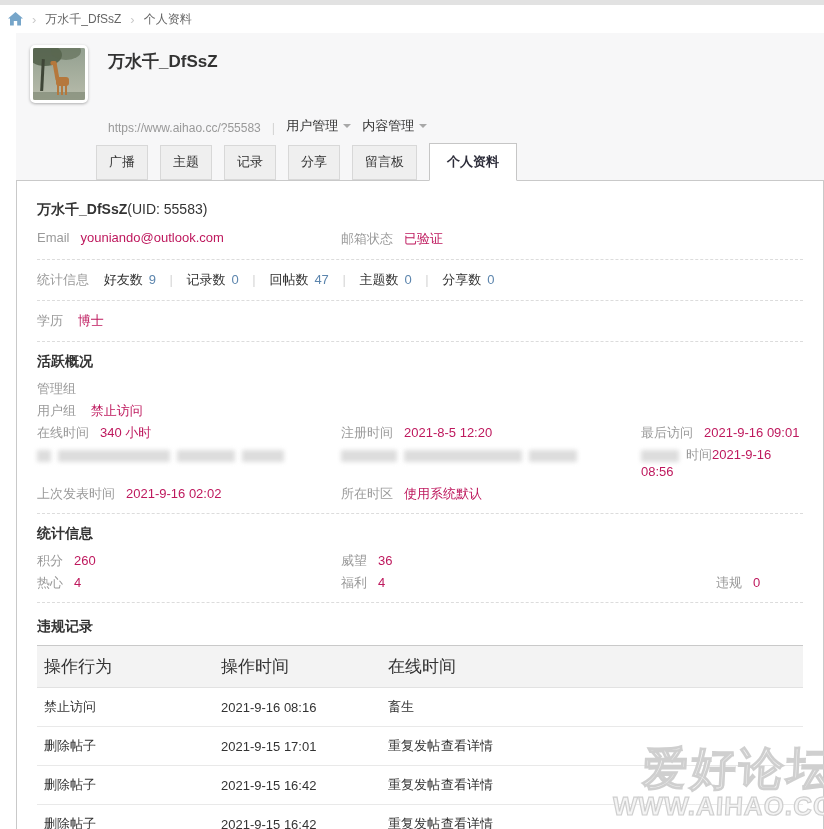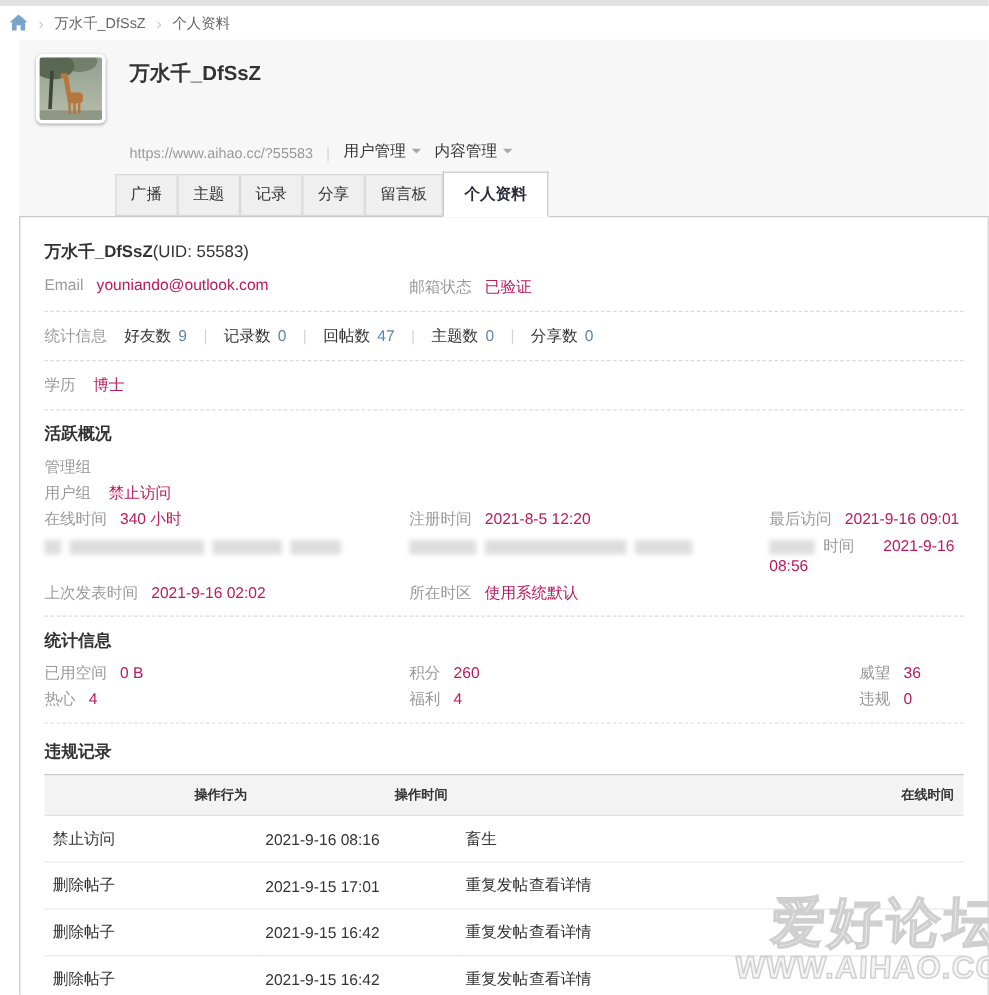--- a/index.html
+++ b/index.html
@@ -41,21 +41,21 @@
   .url-row { display: flex; align-items: flex-end; gap: 11px; font-size: 12px; color: #999; margin-top: 44px; }
   .hdr-divider { color: #d5d5d5; font-size: 13px; }
   .menu-link { color: #333; font-size: 13px; cursor: pointer; display: inline-flex; align-items: center; }
   .caret {
     width: 0; height: 0; display: inline-block; margin-left: 5px;
     border-left: 4px solid transparent; border-right: 4px solid transparent;
     border-top: 4px solid #a8a8a8;
   }
 
   
-  .tabs { display: flex; gap: 0; margin: 8px 0 0 66px; align-items: flex-end; }
+  .tabs { display: flex; gap: 12px; margin: 8px 0 0 66px; align-items: flex-end; }
   .tab {
     background: #efefef; border: 1px solid #d8d8d8;
     padding: 7px 12px 8px; font-size: 13px; color: #333; cursor: pointer;
   }
   .tab.active {
     background: #fff; border-color: #c6c6c6; border-bottom: 1px solid #fff;
     font-weight: bold; color: #2d2d3a;
     padding: 9px 17px 9px; margin-bottom: -1px; position: relative; z-index: 2;
   }
 
@@ -87,22 +87,22 @@
 
   .redact {
     display: inline-block; height: 12px; vertical-align: middle;
     background: #d2d2d2; filter: blur(2px); opacity: .75;
     border-radius: 1px; margin-right: 7px;
   }
 
   
   table.vtable { width: 100%; border-collapse: collapse; border-top: 1px solid #c9c9c9; margin-top: 3px; }
   table.vtable th {
-    background: #f3f3f3; font-weight: bold; text-align: right;
-    padding: 9px 8px 9px 7px; color: #333; border-bottom: 1px solid #e2e2e2; font-size: 11px;
+    background: #f3f3f3; font-weight: normal; text-align: left;
+    padding: 9px 8px 9px 7px; color: #333; border-bottom: 1px solid #e2e2e2; font-size: 17px;
   }
   table.vtable td { padding: 10px 8px 10px 7px; border-bottom: 1px solid #e9e9e9; font-size: 13px; }
   .col-action { width: 177px; }
   .col-time { width: 167px; }
   .detail-link { color: #333; margin-left: 1px; cursor: pointer; }
 
   
   .watermark {
     position: absolute; right: -10px; top: 746px; z-index: 5;
     text-align: right; pointer-events: none;
@@ -234,36 +234,35 @@
   </div>
 
   <div class="grid3a">
     <div>
       <span class="redact" style="width:14px"></span><span class="redact" style="width:112px"></span><span class="redact" style="width:58px"></span><span class="redact" style="width:42px"></span>
     </div>
     <div>
       <span class="redact" style="width:56px"></span><span class="redact" style="width:118px"></span><span class="redact" style="width:48px"></span>
     </div>
     <div>
-      <span class="redact" style="width:38px"></span><span class="lbl" style="margin-right:24px">时间</span><span class="val">2021-9-16 08:56</span>
+      <span class="redact" style="width:38px"></span><span class="lbl" style="margin-right:0">时间</span><span class="val">2021-9-16 08:56</span>
     </div>
   </div>
 
   <div class="grid3a">
     <div><span class="lbl">上次发表时间</span><span class="val">2021-9-16 02:02</span></div>
     <div><span class="lbl">所在时区</span><span class="val">使用系统默认</span></div>
     <div></div>
   </div>
 
   <hr class="hr-dash">
 
   <div class="sec-heading">统计信息</div>
 
   <div class="grid3s">
-    <div><span class="lbl">已用空间</span><span class="val">0 B</span></div>
     <div><span class="lbl">积分</span><span class="val">260</span></div>
     <div><span class="lbl">威望</span><span class="val">36</span></div>
   </div>
   <div class="grid3s">
     <div><span class="lbl">热心</span><span class="val">4</span></div>
     <div><span class="lbl">福利</span><span class="val">4</span></div>
     <div><span class="lbl">违规</span><span class="val">0</span></div>
   </div>
 
   <hr class="hr-dash" style="margin-bottom:15px">

